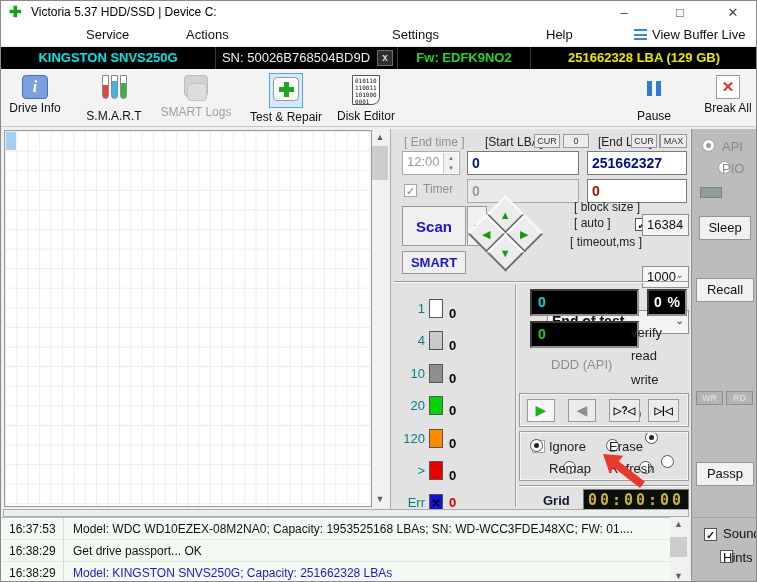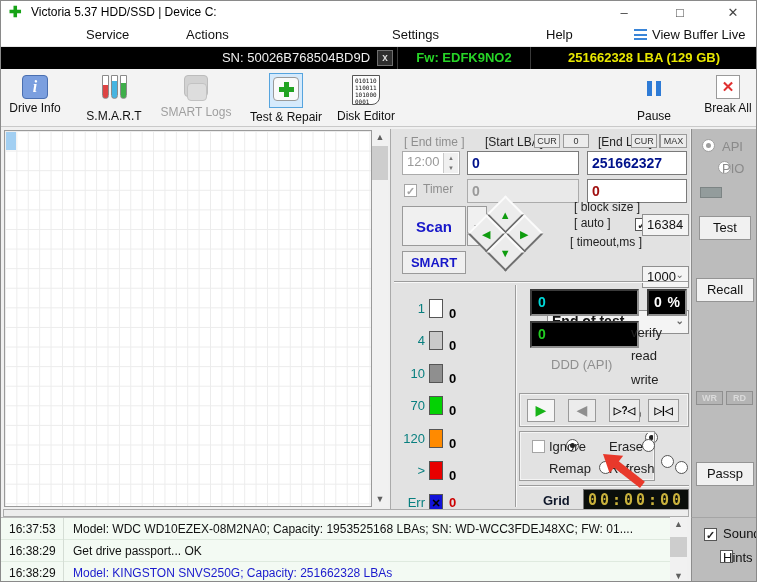--- a/index.html
+++ b/index.html
@@ -143,20 +143,21 @@
     <span class="abs menu-item" style="left:10px;margin-top:36px;">Menu</span>
     <span class="abs menu-item" style="left:85px;">Service</span>
     <span class="abs menu-item" style="left:185px;">Actions</span>
     <span class="abs menu-item" style="left:282px;margin-top:28px;">Language</span>
     <span class="abs menu-item" style="left:391px;">Settings</span>
     <span class="abs menu-item" style="left:545px;">Help</span>
     <span class="abs menu-item" style="left:633px;"><span class="vbl-icon"></span><span>View Buffer Live</span></span>
   </div>
 
   <div class="abs devbar">
+    <span class="abs devseg" style="left:0;width:215px;color:#00e5e5;border-right:1px solid #3a3a3a;">KINGSTON SNVS250G</span>
     <span class="abs devseg" style="left:216px;width:158px;color:#f0f0f0;font-weight:normal;">SN: 50026B768504BD9D</span>
     <span class="abs devx">x</span>
     <span class="abs devseg" style="left:396px;width:134px;color:#27d427;border-left:1px solid #3a3a3a;border-right:1px solid #3a3a3a;">Fw: EDFK9NO2</span>
     <span class="abs devseg" style="left:531px;width:224px;color:#e8e800;">251662328 LBA (129 GB)</span>
   </div>
 
   <div class="abs toolbar">
     <div class="abs tb-btn" style="left:-3px;">
       <span class="tb-ico ico-box ico-driveinfo">i</span>
       <span class="tb-label">Drive Info</span>
@@ -258,21 +259,21 @@
     <button class="abs pbtn blue" style="left:11px;top:122px;width:64px;height:23px;font-size:13px;">SMART</button>
     <div class="abs combo bold" style="left:156px;top:122px;width:142px;height:24px;"><span>End of test</span><span class="chev" style="top:4px;">⌄</span></div>
 
     <div class="abs groove-h" style="left:3px;top:152px;width:294px;"></div>
     <div class="abs groove-v" style="left:124px;top:156px;height:222px;"></div>
 
     
     <div class="abs" style="left:8px;top:170px;"><span class="cnt-label">1</span><span class="cnt-sq" style="background: rgb(255, 255, 255);"></span><span class="cnt-count">0</span></div>
     <div class="abs" style="left:8px;top:202px;"><span class="cnt-label">4</span><span class="cnt-sq" style="background: rgb(201, 201, 201);"></span><span class="cnt-count">0</span></div>
     <div class="abs" style="left:8px;top:235px;"><span class="cnt-label">10</span><span class="cnt-sq" style="background: rgb(143, 143, 143);"></span><span class="cnt-count">0</span></div>
-    <div class="abs" style="left:8px;top:267px;"><span class="cnt-label">70</span><span class="cnt-sq" style="background: rgb(4, 210, 4);"></span><span class="cnt-count">0</span></div>
+    <div class="abs" style="left:8px;top:267px;"><span class="cnt-label">20</span><span class="cnt-sq" style="background: rgb(4, 210, 4);"></span><span class="cnt-count">0</span></div>
     <div class="abs" style="left:8px;top:300px;"><span class="cnt-label">120</span><span class="cnt-sq" style="background: rgb(255, 138, 0);"></span><span class="cnt-count">0</span></div>
     <div class="abs" style="left:8px;top:332px;"><span class="cnt-label">&gt;</span><span class="cnt-sq" style="background: rgb(232, 0, 0);"></span><span class="cnt-count">0</span></div>
     <div class="abs" style="left:8px;top:364px;"><span class="cnt-label">Err</span><span class="cnt-sq" style="background: rgb(18, 18, 216);">✕</span><span class="cnt-count" style="color: rgb(204, 0, 0);">0</span></div>
 
     
     <div class="abs lcd" style="left: 139px; top: 160px; width: 109px; height: 27px; color: rgb(0, 217, 217);">0</div>
     <div class="abs lcd" style="left:256px;top:160px;width:40px;height:27px;color:#fff;padding:3px 5px;"><span>0</span><span style="float:right;">%</span></div>
     <div class="abs lcd" style="left: 139px; top: 192px; width: 109px; height: 27px; color: rgb(34, 204, 34);">0</div>
 
     
@@ -287,21 +288,21 @@
 
     
     <div class="abs gbox" style="left:128px;top:264px;width:170px;height:34px;">
       <button class="abs transport" style="left:7px;top:5px;width:28px;height:23px;background:#f6f6f6;"><span class="tri-play">▶</span></button>
       <button class="abs transport" style="left:48px;top:5px;width:28px;height:23px;"><span class="tri-back">◀</span></button>
       <button class="abs transport" style="left:89px;top:5px;width:31px;height:23px;font-size:10px;font-weight:bold;">▷?◁</button>
       <button class="abs transport" style="left:128px;top:5px;width:31px;height:23px;font-size:10px;font-weight:bold;">▷|◁</button>
     </div>
 
     
-    <div class="abs gbox" style="left:128px;top:302px;width:136px;height:50px;text-align:center;">
+    <div class="abs gbox" style="left:128px;top:302px;width:170px;height:50px;">
       <span class="abs rb sel" style="left:10px;top:7px;"></span>
       <span class="abs lbl" style="left:29px;top:7px;font-size:13px;">Ignore</span>
       <span class="abs rb" style="left:70px;top:7px;"></span>
       <span class="abs lbl" style="left:89px;top:7px;font-size:13px;">Erase</span>
       <span class="abs rb" style="left:10px;top:29px;"></span>
       <span class="abs lbl" style="left:29px;top:29px;font-size:13px;">Remap</span>
       <span class="abs rb" style="left:70px;top:29px;"></span>
       <span class="abs lbl" style="left:89px;top:29px;font-size:13px;">Refresh</span>
     </div>
 
@@ -317,21 +318,21 @@
     <span class="ra-head"></span>
       <span class="ra-shaft"></span>
   </div>
 
   <div class="abs sidebar">
     <span class="abs rb dis sel" style="left:10px;top:10px;"></span>
     <span class="abs sb-lbl" style="left:30px;top:10px;">API</span>
     <span class="abs rb dis" style="left:10px;top:32px;"></span>
     <span class="abs sb-lbl" style="left:30px;top:32px;">PIO</span>
     <span class="abs led" style="left:8px;top:58px;"></span>
-    <button class="abs sbtn" style="left:7px;top:87px;width:52px;height:24px;">Test</button>
+    <button class="abs sbtn" style="left:7px;top:87px;width:52px;height:24px;">Sleep</button>
     <button class="abs sbtn" style="left:4px;top:149px;width:58px;height:24px;">Recall</button>
     <button class="abs sbtn dis" style="left:4px;top:262px;width:27px;height:14px;">WR</button>
     <button class="abs sbtn dis" style="left:34px;top:262px;width:27px;height:14px;">RD</button>
     <button class="abs sbtn" style="left:4px;top:333px;width:58px;height:24px;">Passp</button>
   </div>
 
   <div class="abs pstrip"></div>
 
   <div class="abs log">
     <div class="abs log-row" style="top:0;">

